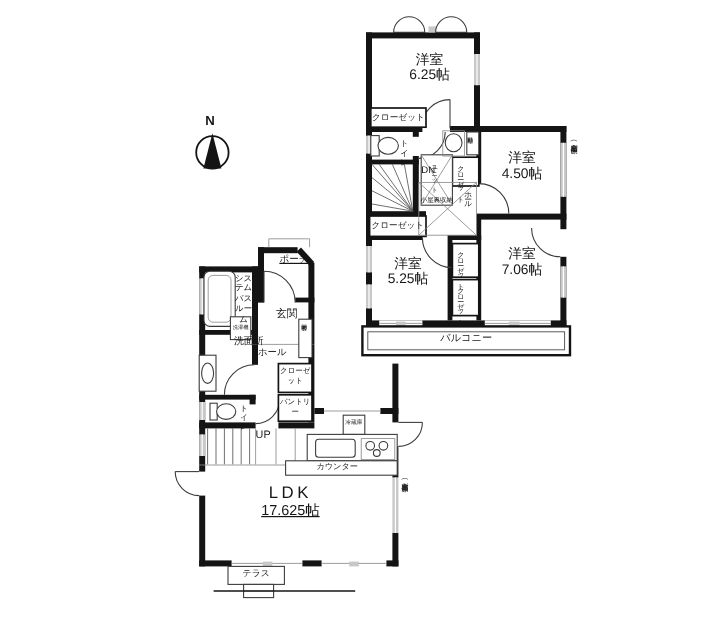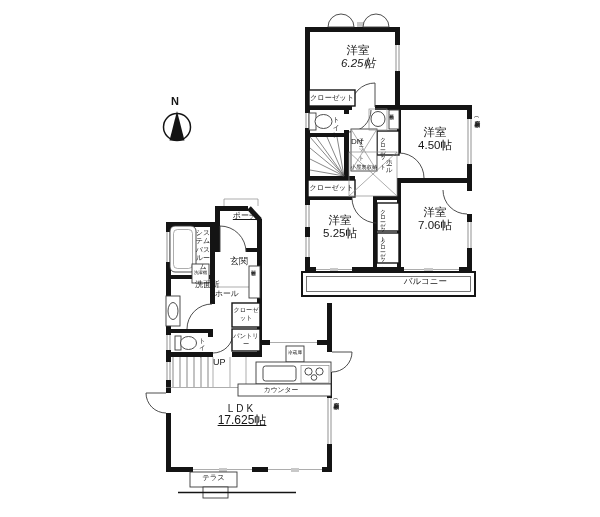--- a/index.html
+++ b/index.html
@@ -245,21 +245,21 @@
     </g>
 
     <g>
       <circle cx="177" cy="127" r="13.5" fill="none" stroke="#141414" stroke-width="1.5"></circle>
       <polygon points="177,111 169.5,140.5 184.5,140.5" fill="#141414"></polygon>
     </g>
   </svg>
 
   <div class="lbl c" style="left:318px;top:44px;width:80px;font-size:11.5px;">
     <span style="display:block;">洋室</span>
-    <span style="display:block;font-style:italic;">6.25帖</span>
+    <span style="display:block;">6.25帖</span>
   </div>
   <div class="lbl c" style="left:398px;top:126px;width:74px;font-size:11.5px;">
     <span style="display:block;">洋室</span>
     <span style="display:block;">4.50帖</span>
   </div>
   <div class="lbl c" style="left:302px;top:214px;width:76px;font-size:11.5px;">
     <span style="display:block;">洋室</span>
     <span style="display:block;">5.25帖</span>
   </div>
   <div class="lbl c" style="left:396px;top:206px;width:78px;font-size:11.5px;">
@@ -270,37 +270,37 @@
   <div class="lbl c" style="left:309px;top:184px;width:45px;font-size:7.2px;">クローゼット</div>
   <div class="lbl v" style="left:332px;top:112px;height:21px;font-size:6.8px;">トイレ</div>
   <div class="lbl" style="left:351px;top:138px;font-size:8px;">DN</div>
   <div class="lbl c" style="left:346px;top:164px;width:36px;font-size:5.4px;">小屋裏収納</div>
   <div class="lbl v" style="left:358px;top:134px;height:26px;font-size:5.2px;">ユニット</div>
   <div class="lbl v" style="left:386px;top:155px;height:26px;font-size:6.4px;">ホール</div>
   <div class="lbl v" style="left:389px;top:111px;height:19px;font-size:4.6px;">可動棚</div>
   <div class="lbl v" style="left:378px;top:133px;height:20px;font-size:5.8px;line-height:10px;">クローゼット</div>
   <div class="lbl v" style="left:378px;top:205px;height:22px;font-size:5.8px;line-height:10px;">クローゼット</div>
   <div class="lbl v" style="left:378px;top:235px;height:22px;font-size:5.8px;line-height:10px;">クローゼット</div>
-  <div class="lbl c" style="left:330px;top:277px;width:117px;font-size:8.5px;text-align:right;">バルコニー</div>
+  <div class="lbl c" style="left:330px;top:277px;width:117px;font-size:8.5px;">バルコニー</div>
   <div class="lbl v" style="left:474px;top:116px;height:52px;font-size:5.8px;">高所窓(開き)</div>
 
   <div class="lbl c" style="left:228px;top:212px;width:34px;font-size:8px;text-decoration:underline;">ポーチ</div>
   <div class="lbl c" style="left:221px;top:256px;width:36px;font-size:9px;">玄関</div>
   <div class="lbl c wrap" style="left:195px;top:229px;width:16px;font-size:7px;line-height:1.2;">システムバスルーム</div>
   <div class="lbl" style="left:174px;top:280px;font-size:8.2px;margin-left:21px;">洗面所</div>
   <div class="lbl c" style="left:191px;top:271px;width:19px;font-size:4.4px;">洗濯機</div>
   <div class="lbl" style="left:215px;top:290px;font-size:7.8px;">ホール</div>
   <div class="lbl v" style="left:250px;top:267px;height:31px;font-size:4.4px;">玄関収納</div>
   <div class="lbl c wrap" style="left:233px;top:306px;width:26px;font-size:6.2px;line-height:1.3;">クローゼット</div>
   <div class="lbl c wrap" style="left:233px;top:332px;width:26px;font-size:6.2px;line-height:1.3;">パントリー</div>
   <div class="lbl v" style="left:199px;top:333px;height:21px;font-size:6.5px;">トイレ</div>
   <div class="lbl" style="left:213px;top:357px;font-size:9px;">UP</div>
   <div class="lbl c" style="left:286px;top:350px;width:18px;font-size:4.8px;">冷蔵庫</div>
   <div class="lbl c" style="left:250px;top:386px;width:62px;font-size:6.8px;">カウンター</div>
   <div class="lbl c" style="left:200px;top:403px;width:84px;">
-    <span style="display:block;font-size:10px;letter-spacing:3px;">LDK</span>
+    <span style="display:block;font-size:14px;letter-spacing:3px;">LDK</span>
     <span style="display:block;font-size:12px;text-decoration:underline;">17.625帖</span>
   </div>
   <div class="lbl c" style="left:190px;top:474px;width:47px;font-size:7.4px;">テラス</div>
   <div class="lbl v" style="left:333px;top:398px;height:48px;font-size:5.8px;">高所窓(開き)</div>
 
   <div class="lbl" style="left:171px;top:95px;font-size:11px;font-weight:bold;">N</div>
 </div>
 
 </body></html>

